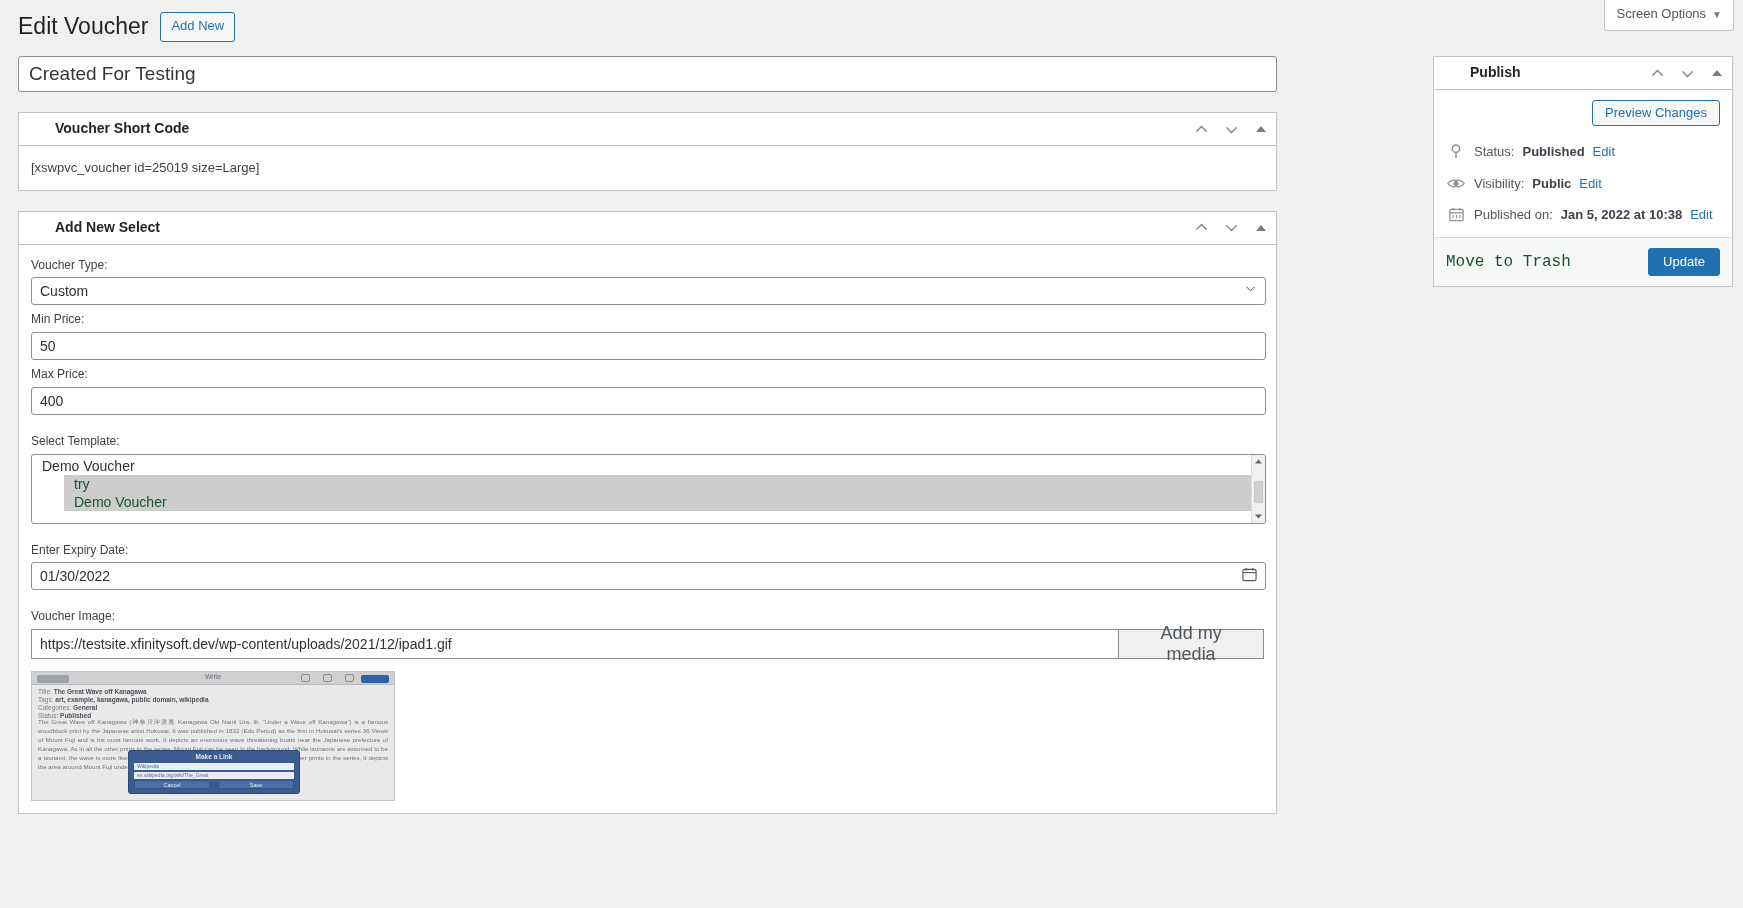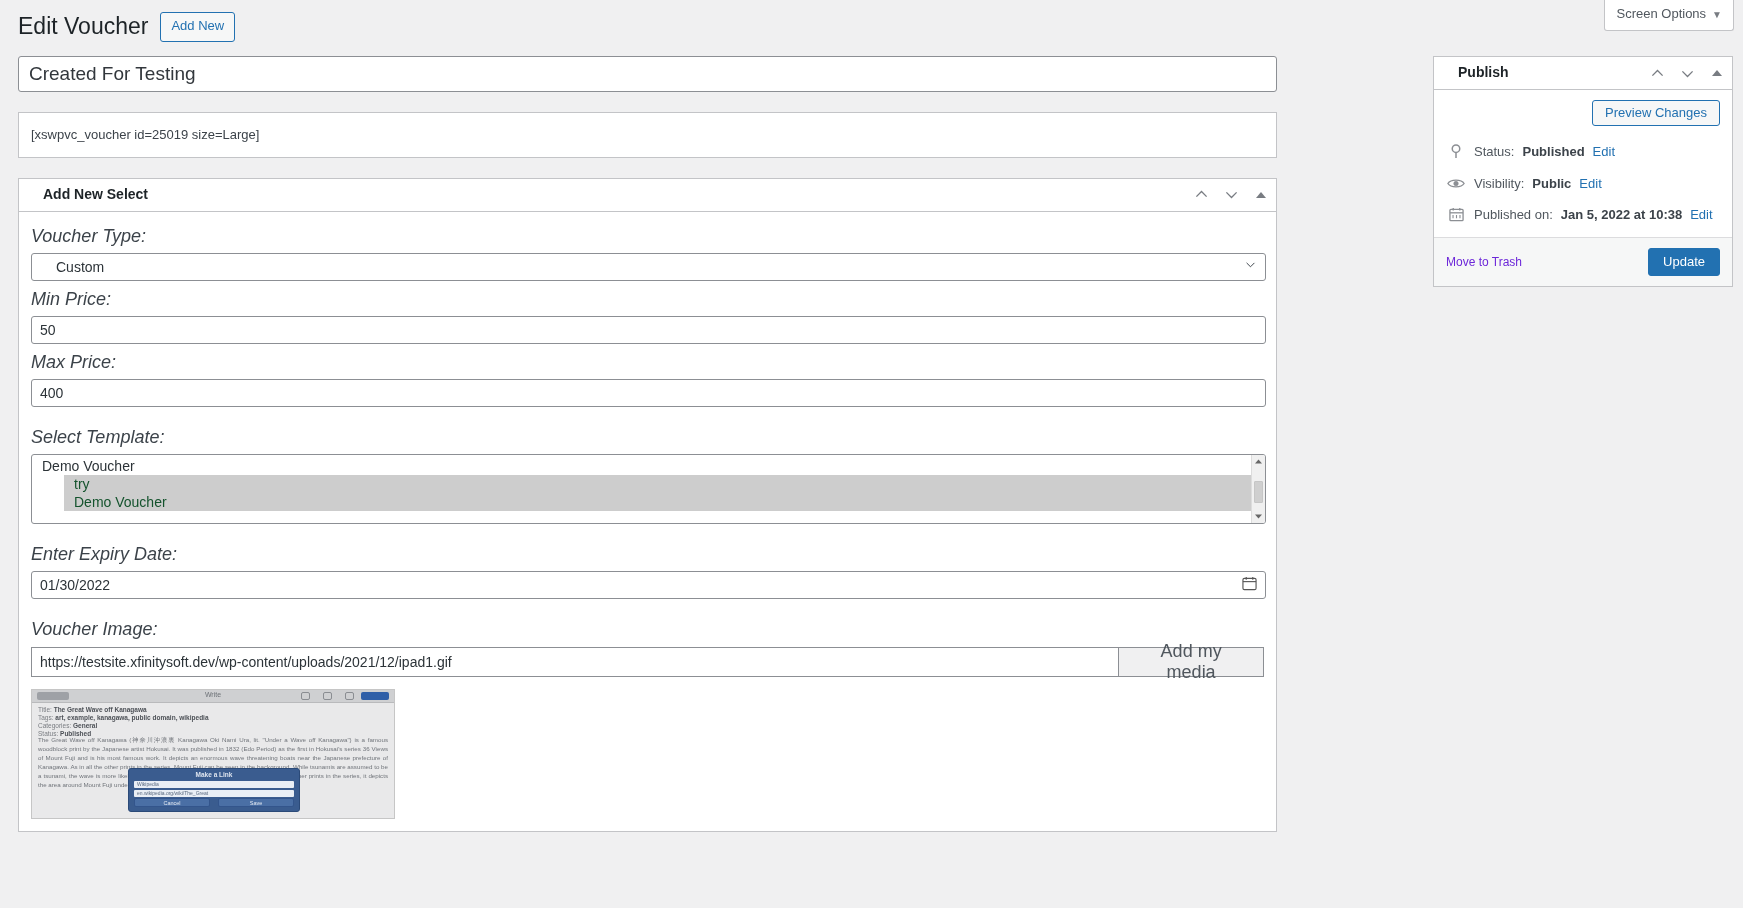--- a/index.html
+++ b/index.html
@@ -91,21 +91,21 @@
     align-items: center;
     justify-content: space-between;
     border-bottom: 1px solid #c3c4c7;
     height: 33px;
     padding: 0 0 0 12px;
   }
   .postbox-title {
     font-size: 14px;
     font-weight: 600;
     color: #1d2327;
-    margin: 0;
+    margin: 12px;
     line-height: 1.4;
     padding-left: 12px;
   }
   .handle-actions {
     display: flex; align-items: center; height: 100%;
   }
   .order-btn, .toggle-btn {
     width: 30px; height: 33px;
     display: flex; align-items: center; justify-content: center;
     color: #787c82;
@@ -119,25 +119,24 @@
   .shortcode-text {
     font-size: 13px;
     color: #3c434a;
     padding: 0;
     line-height: 1.5;
   }
 
   
   .field-label {
     display: block;
-    font-size: 18px;
+    font-size: 12px;
     color: #3c434a;
     margin: 0 0 4px 0;
     line-height: 1.4;
-    font-style: italic;
   }
   .field-label.spaced { margin-top: 18px; }
   .text-input {
     width: 1235px;
     height: 28px;
     border: 1px solid #8c8f94;
     border-radius: 3px;
     padding: 0 8px;
     font-size: 14px;
     color: #2c3338;
@@ -145,21 +144,21 @@
     font-family: "Liberation Sans", sans-serif;
     outline: none;
     display: block;
     margin-bottom: 6px;
   }
   .select-input {
     width: 1235px;
     height: 28px;
     border: 1px solid #8c8f94;
     border-radius: 3px;
-    padding: 0 24px;
+    padding: 0 8px;
     font-size: 14px;
     color: #2c3338;
     background: #fff;
     font-family: "Liberation Sans", sans-serif;
     outline: none;
     display: block;
     margin-bottom: 6px;
     position: relative;
     line-height: 26px;
   }
@@ -325,21 +324,21 @@
   .misc-row:last-child { margin-bottom: 2px; }
   .misc-ico { width: 20px; display: flex; justify-content: center; color: #8c8f94; flex: 0 0 20px; }
   .misc-row b { color: #3c434a; font-weight: 700; }
   .misc-row .edit-link { color: #2271b1; cursor: pointer; text-decoration: none; }
   .publish-footer {
     border-top: 1px solid #dcdcde;
     background: #f6f7f7;
     padding: 10px 12px;
     display: flex; align-items: center; justify-content: space-between;
   }
-  .trash-link { color: #6d28d9; font-size: 12px; cursor: pointer; text-decoration: none; }
+  .trash-link { color: #14532d; font-size: 16px; cursor: pointer; text-decoration: none; font-family: Liberation Mono, monospace; }
   .update-btn {
     background: #2271b1;
     border: 1px solid #2271b1;
     color: #fff;
     border-radius: 3px;
     font-size: 13px;
     padding: 5px 14px 6px 14px;
     cursor: pointer;
     font-family: "Liberation Sans", sans-serif;
   }
@@ -356,20 +355,40 @@
 <div class="title-row">
   <h1 class="page-title">Edit Voucher</h1>
   <span class="add-new-btn">Add New</span>
 </div>
 
 <div class="main-col">
 
   <input class="title-input" type="text" value="Created For Testing" placeholder="Add title" style="">
 
   <div class="postbox">
+    <div class="postbox-header">
+      <h2 class="postbox-title">Voucher Short Code</h2>
+      <div class="handle-actions">
+        <span class="order-btn">
+          <svg width="17" height="17" viewBox="0 0 20 20">
+              <path d="M4 12.5 L10 6.5 L16 12.5" fill="none" stroke="#787c82" stroke-width="1.6"></path>
+            </svg>
+        </span>
+        <span class="order-btn">
+          <svg width="17" height="17" viewBox="0 0 20 20">
+              <path d="M4 7.5 L10 13.5 L16 7.5" fill="none" stroke="#787c82" stroke-width="1.6"></path>
+            </svg>
+        </span>
+        <span class="toggle-btn">
+          <svg width="12" height="12" viewBox="0 0 12 12">
+              <path d="M6 3 L11 9 L1 9 Z" fill="#787c82"></path>
+            </svg>
+        </span>
+      </div>
+    </div>
     <div class="inside">
       <div class="shortcode-text">[xswpvc_voucher id=25019 size=Large]</div>
     </div>
   </div>
 
   <div class="postbox">
     <div class="postbox-header">
       <h2 class="postbox-title">Add New Select</h2>
       <div class="handle-actions">
         <span class="order-btn">

